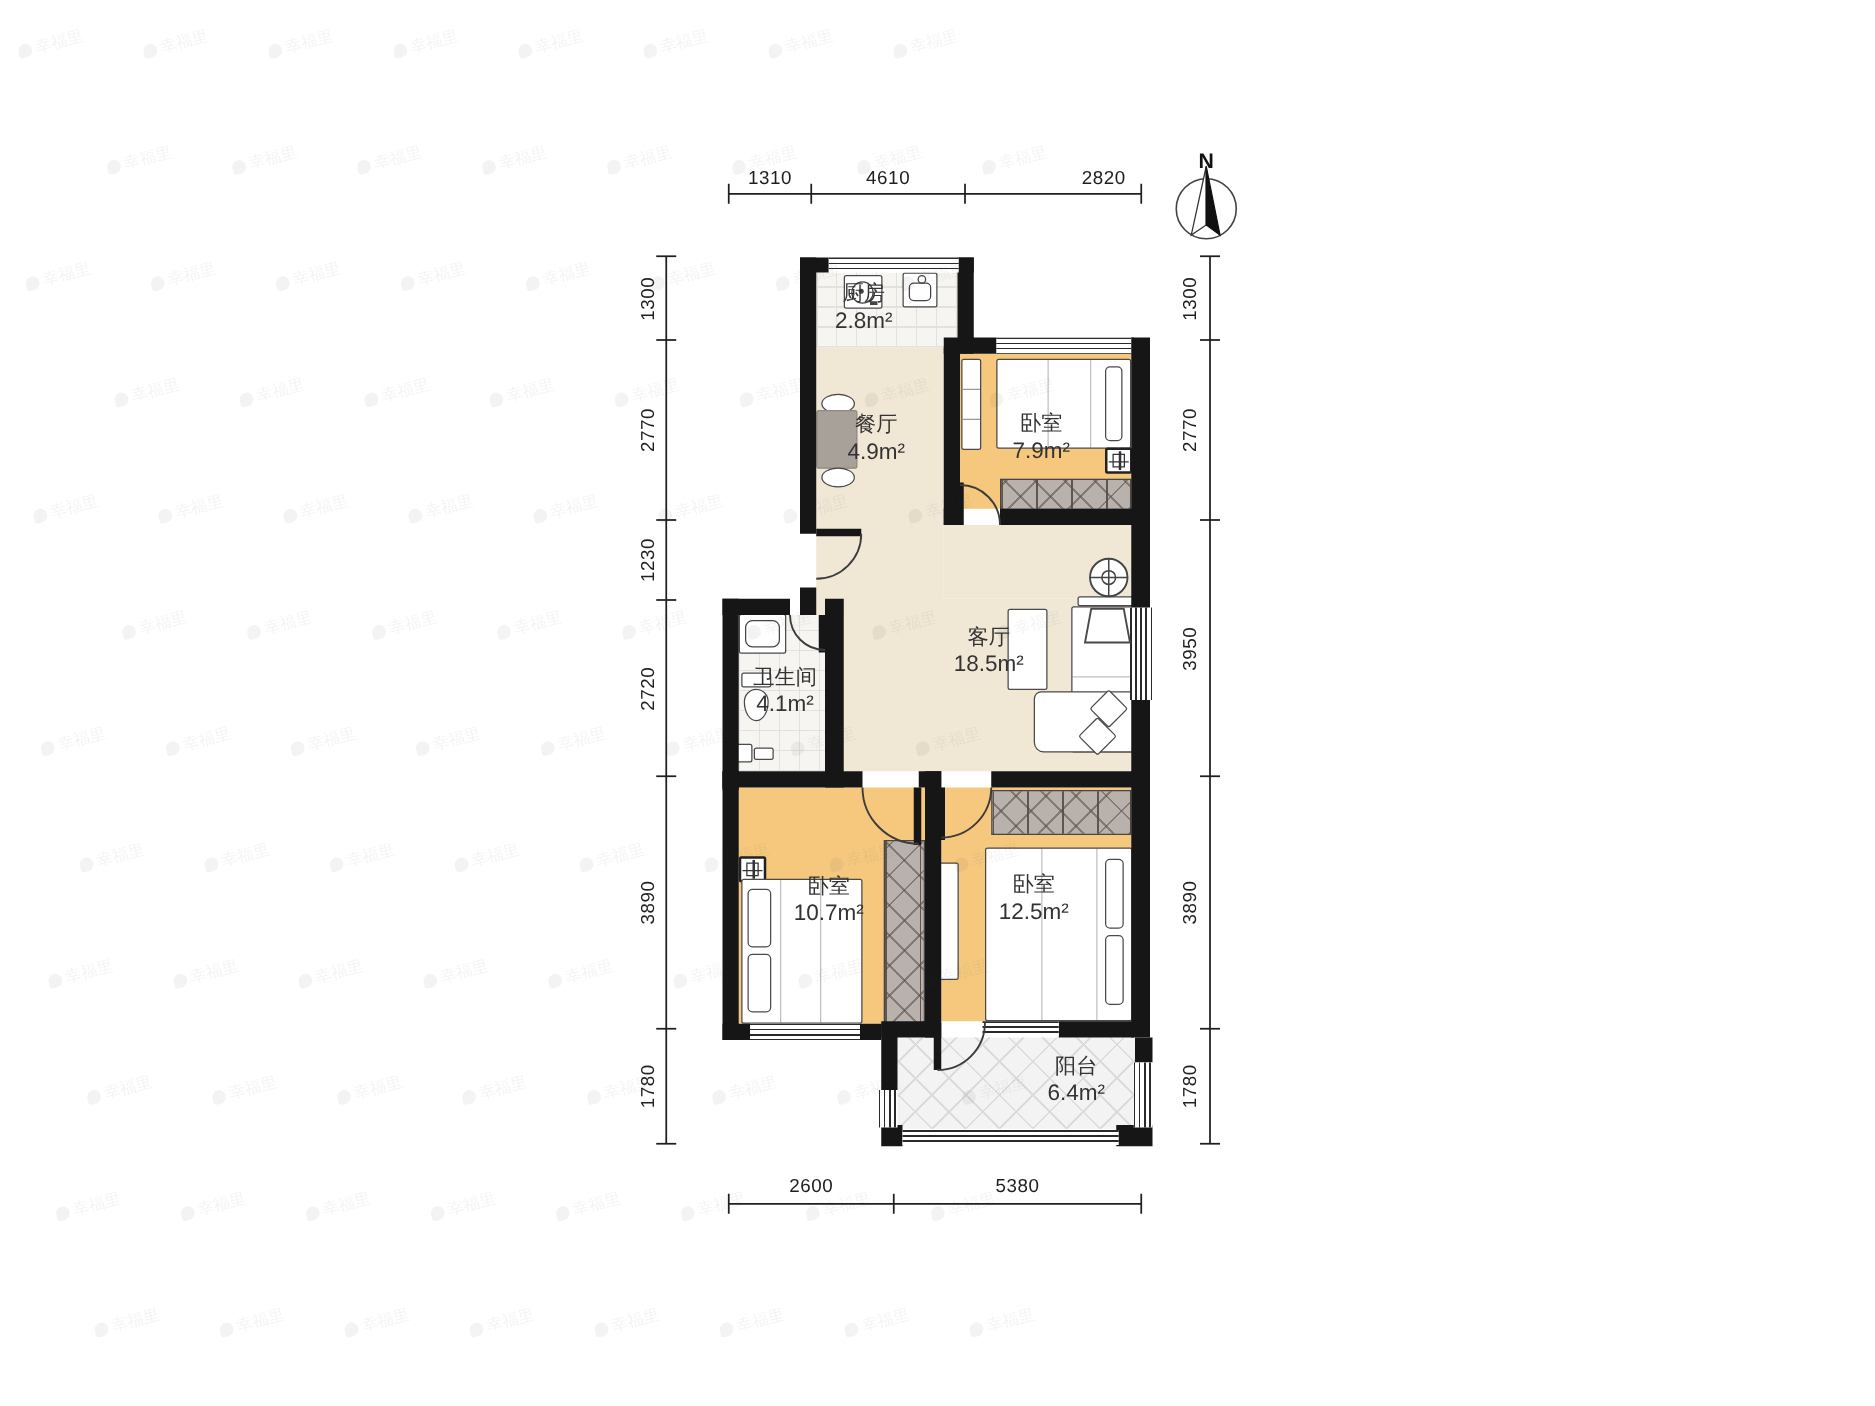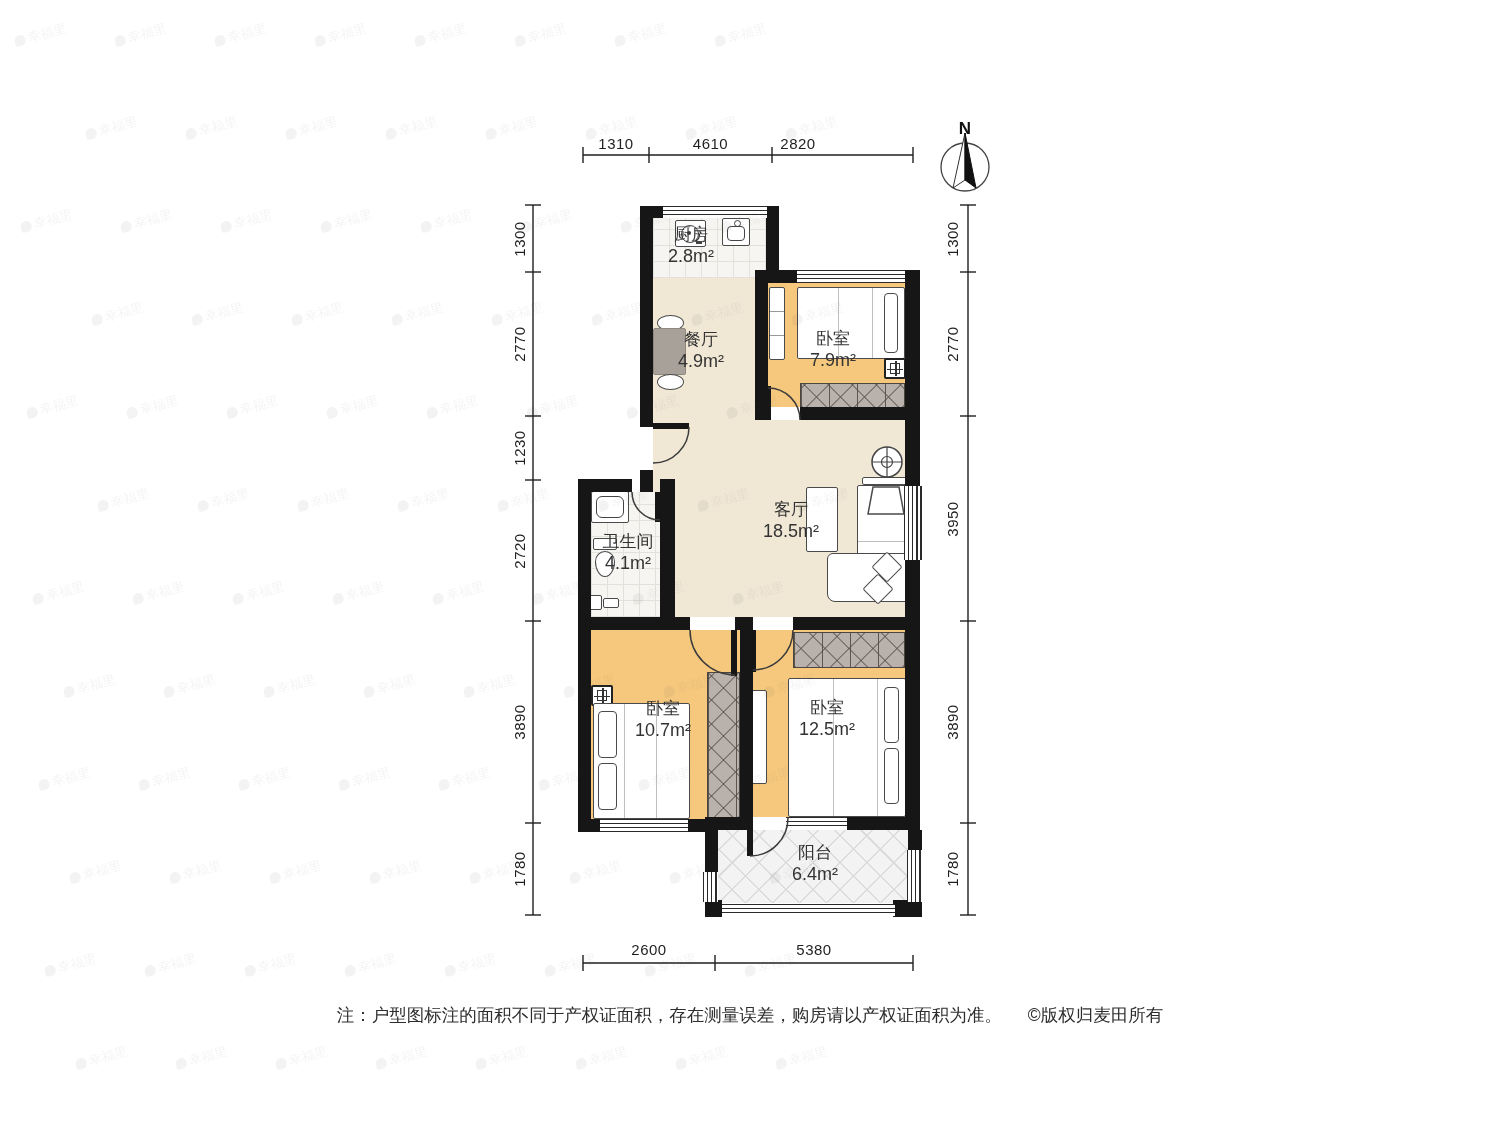--- a/index.html
+++ b/index.html
@@ -606,34 +606,30 @@
     <div class="rarea">4.1m²</div>
   </div>
   <div class="rlabel" style="left:663px;top:720px;">
     <div class="rname">卧室</div>
     <div class="rarea">10.7m²</div>
   </div>
   <div class="rlabel" style="left:827px;top:719px;">
     <div class="rname">卧室</div>
     <div class="rarea">12.5m²</div>
   </div>
-  <div class="rlabel" style="left:815px;top:864px;">
+  <div class="rlabel" style="left:861px;top:864px;">
     <div class="rname">阳台</div>
     <div class="rarea">6.4m²</div>
   </div>
 
   <div id="compass-n" style="left:965px;top:129px;">N</div>
 
-  <div id="footer">
-    <span>注：户型图标注的面积不同于产权证面积，存在测量误差，购房请以产权证面积为准。</span>
-    <span>©版权归麦田所有</span>
-  </div>
 <div class="dim-label" style="left: 616px; top: 143px;">1310</div>
     <div class="dim-label" style="left: 710.5px; top: 143px;">4610</div>
-    <div class="dim-label" style="left: 798px; top: 143px;">2820</div>
+    <div class="dim-label" style="left: 883px; top: 143px;">2820</div>
     <div class="dim-label" style="left: 649px; top: 949px;">2600</div>
     <div class="dim-label" style="left: 814px; top: 949px;">5380</div>
     <div class="dim-label rot" style="left: 519px; top: 238.5px;">1300</div>
     <div class="dim-label rot" style="left: 519px; top: 344px;">2770</div>
     <div class="dim-label rot" style="left: 519px; top: 448px;">1230</div>
     <div class="dim-label rot" style="left: 519px; top: 550.5px;">2720</div>
     <div class="dim-label rot" style="left: 519px; top: 722px;">3890</div>
     <div class="dim-label rot" style="left: 519px; top: 869px;">1780</div>
     <div class="dim-label rot" style="left: 952px; top: 238.5px;">1300</div>
     <div class="dim-label rot" style="left: 952px; top: 344px;">2770</div>

